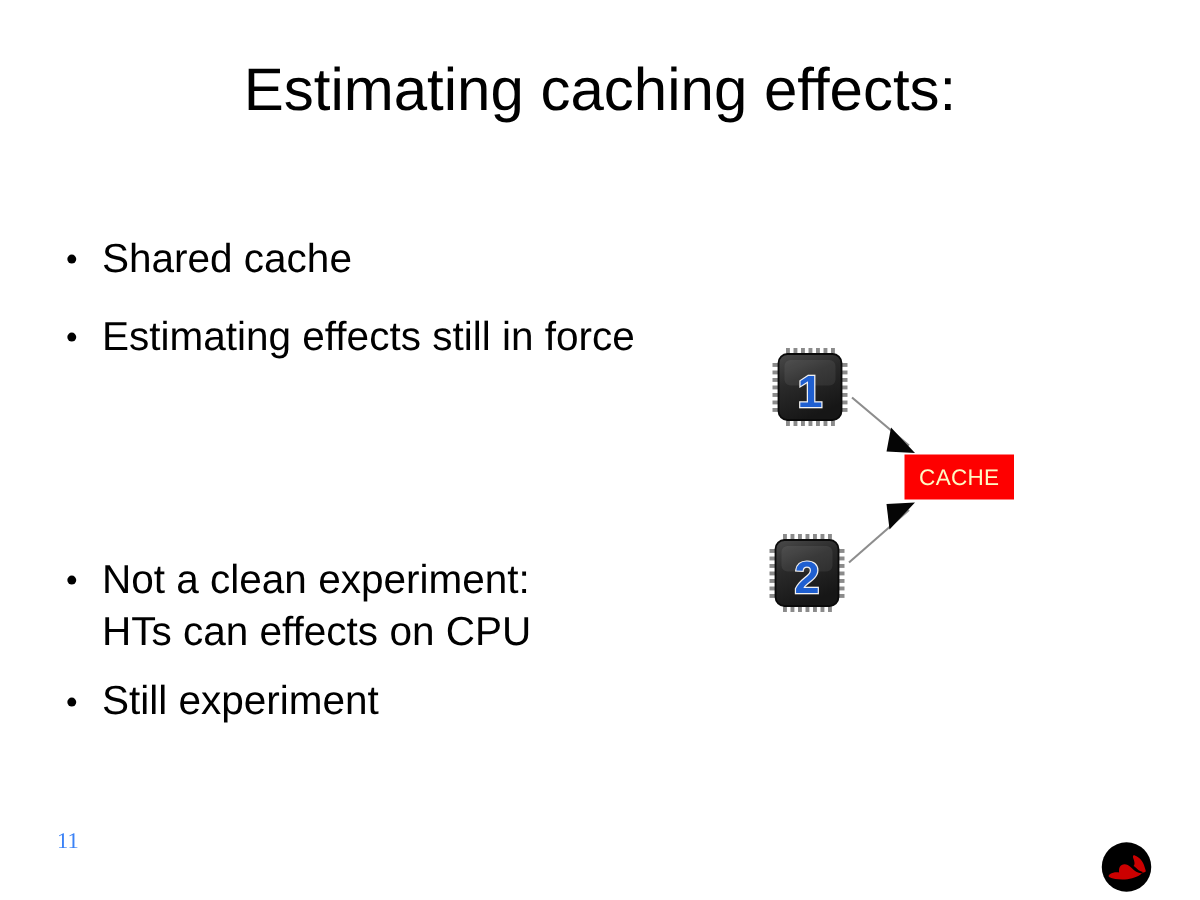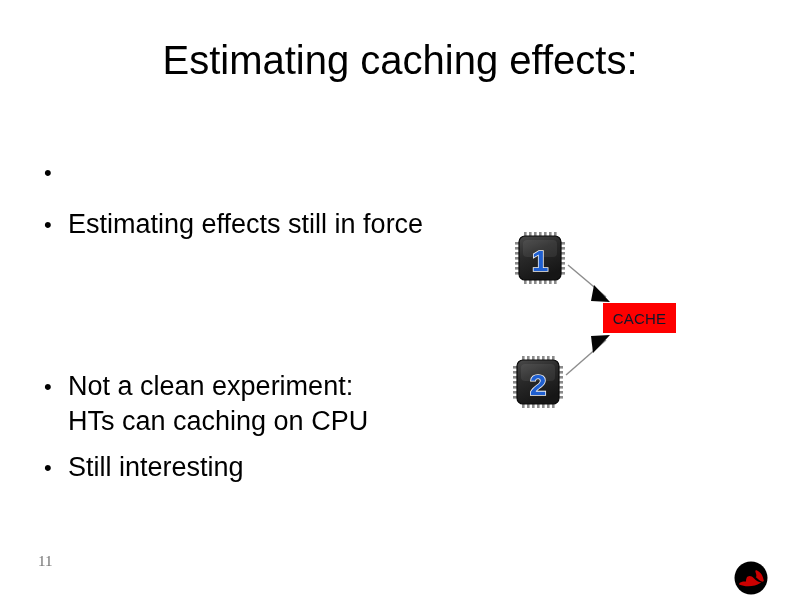--- a/index.html
+++ b/index.html
@@ -93,68 +93,69 @@
     width: 73px;
     height: 30px;
     background: #fe0000;
     display: flex;
     align-items: center;
     justify-content: center;
   }
   .cache-label {
     font-size: 15px;
     line-height: 15px;
-    color: #0f172a;
+    color: #fef9c3;
     letter-spacing: 0.2px;
   }
 
   
   #page-number {
     position: absolute;
     left: 38px;
     top: 540px;
     font-family: "Liberation Serif", serif;
     font-size: 15px;
-    color: #737373;
+    color: #3b82f6;
   }
   #logo {
     position: absolute;
     left: 732px;
     top: 546px;
     width: 38px;
     height: 38px;
   }
 </style>
 </head>
 <body>
 
 <div id="slide">
 
   <div id="slide-title">
     <span class="title-line">Estimating caching effects:</span>
   </div>
 
   <div class="bullet" id="bullet-0">
     <span class="bullet-marker">•</span>
+    <span class="bullet-text">Shared cache</span>
   </div>
 
   <div class="bullet" id="bullet-1">
     <span class="bullet-marker">•</span>
     <span class="bullet-text">Estimating effects still in force</span>
   </div>
 
   <div class="bullet" id="bullet-2">
     <span class="bullet-marker">•</span>
     <span class="bullet-text">Not a clean experiment:
-HTs can caching on CPU</span>
+HTs can effects on CPU</span>
   </div>
 
   <div class="bullet" id="bullet-3">
     <span class="bullet-marker">•</span>
-    <span class="bullet-text">Still interesting</span>
+    <span class="bullet-text">Still experiment</span>
   </div>
 
   <div id="diagram">
 
     <svg id="diagram-svg" width="200" height="200" viewBox="0 0 200 200">
       <defs>
         <linearGradient id="chipGrad" x1="0" y1="0" x2="0.4" y2="1">
           <stop offset="0%" stop-color="#4a4a4a"></stop>
           <stop offset="45%" stop-color="#2a2a2a"></stop>
           <stop offset="100%" stop-color="#161616"></stop>

